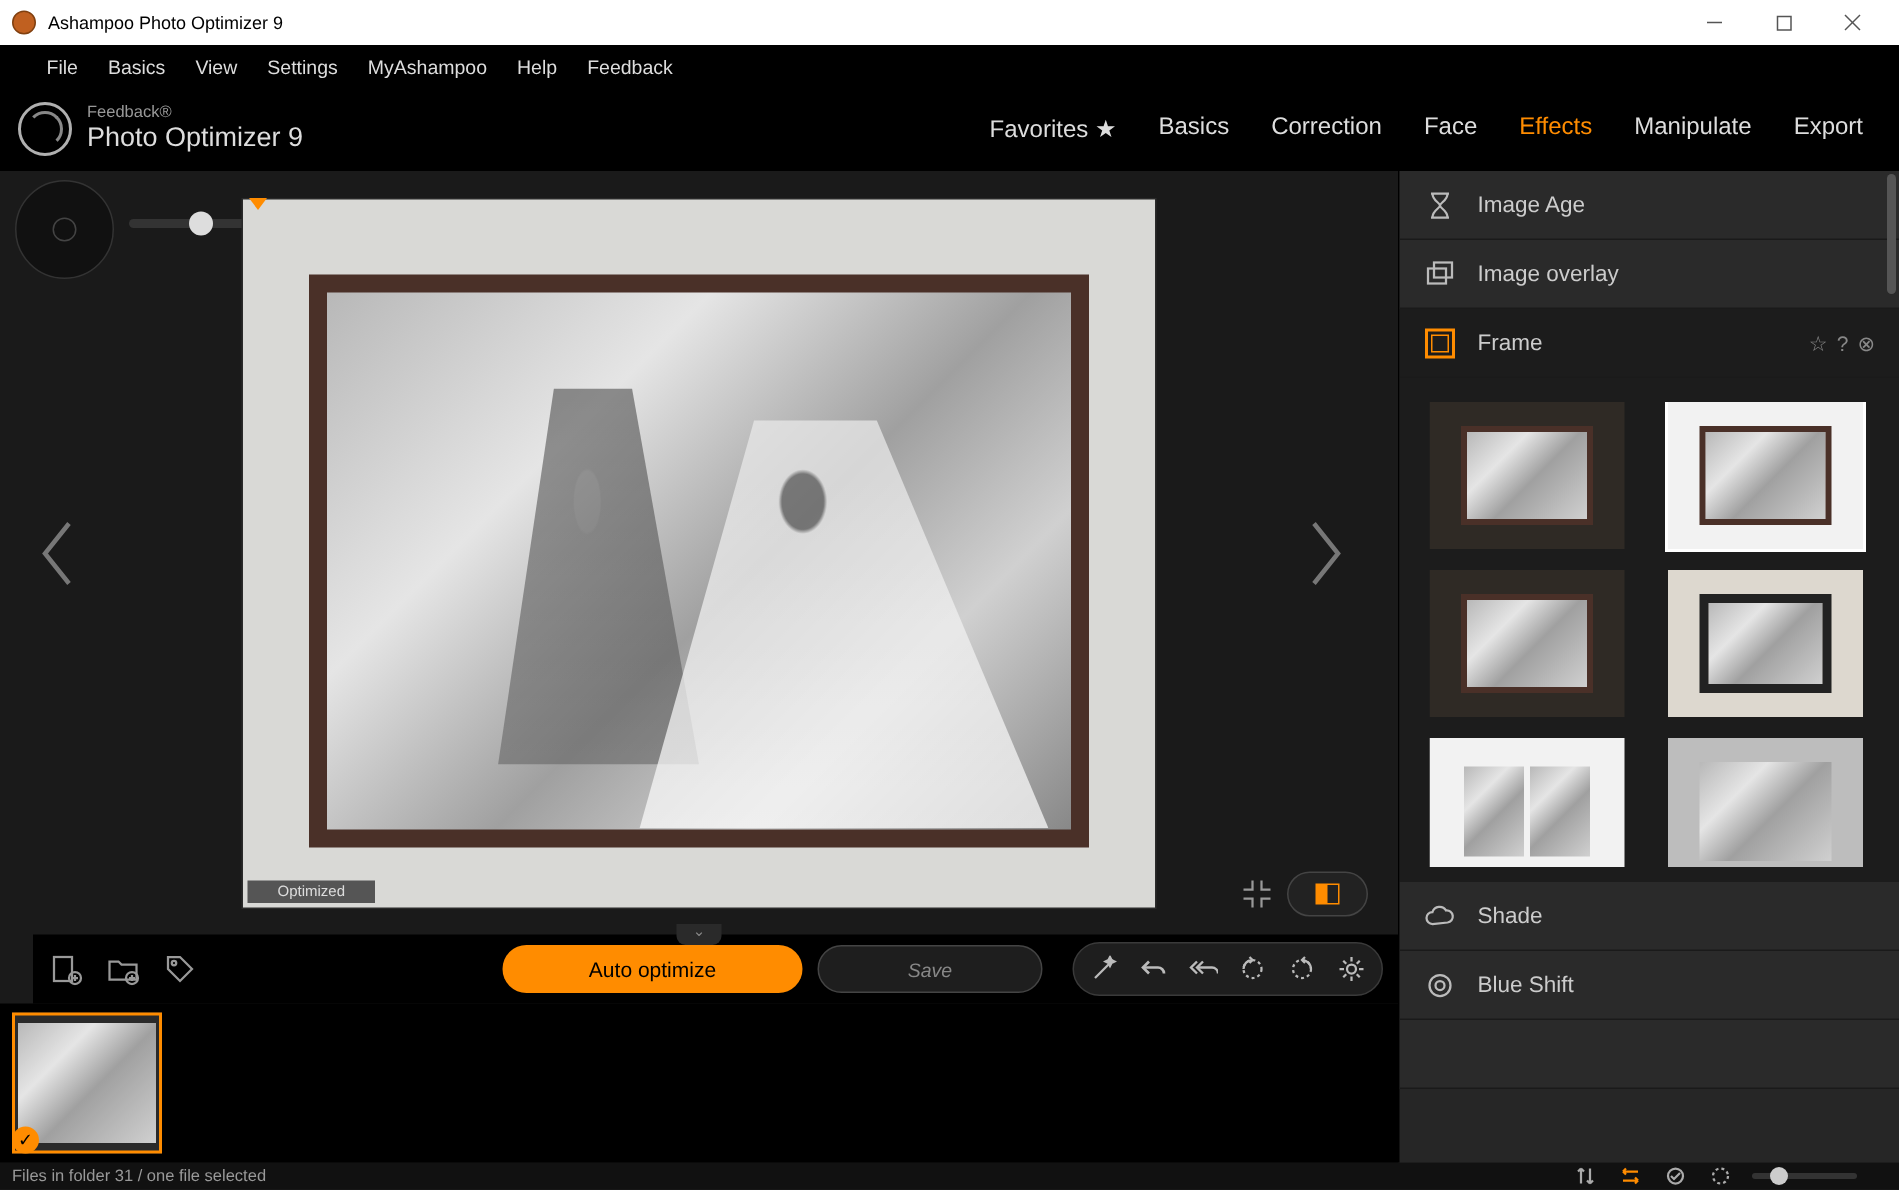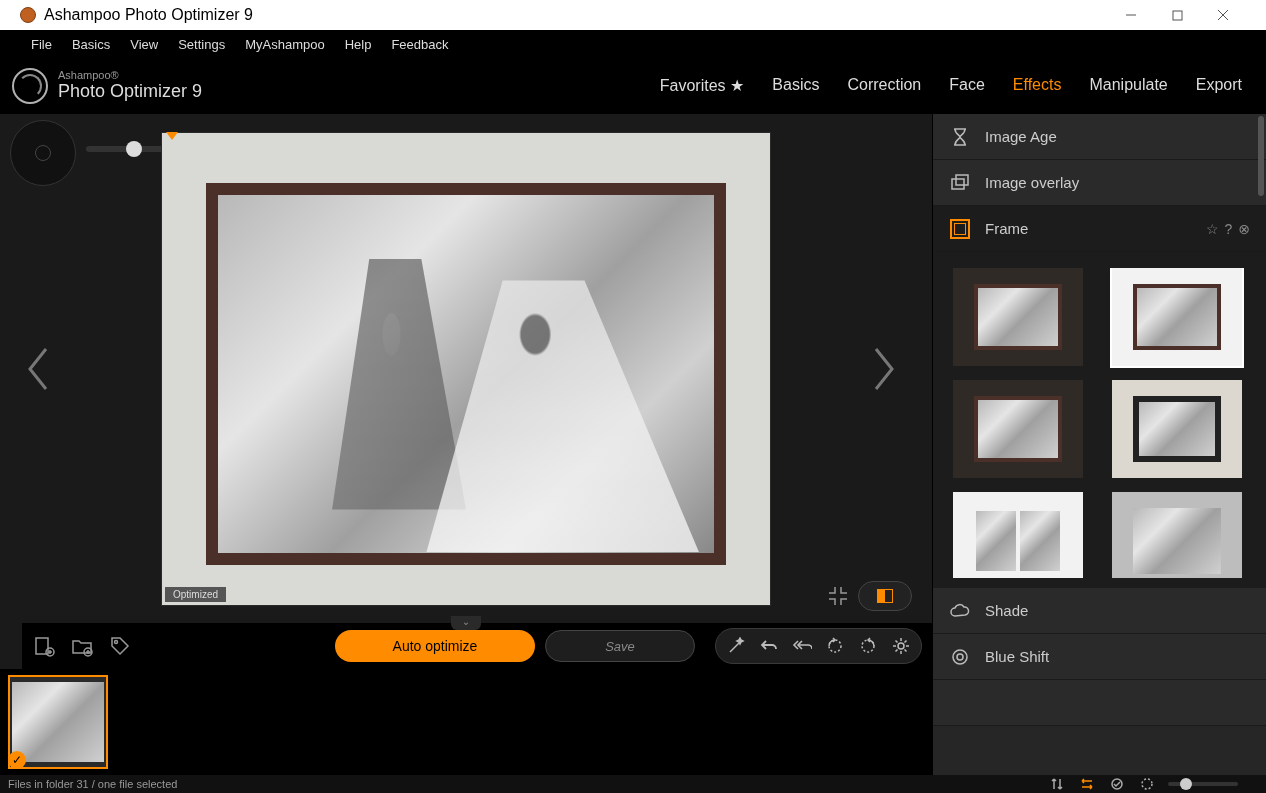--- a/index.html
+++ b/index.html
@@ -10,23 +10,23 @@
   width: 1266px;
   height: 793px;
   overflow: hidden;
   user-select: none;
 }
 .titlebar {
   height: 30px;
   background: #fff;
   display: flex;
   align-items: center;
-  padding: 0 20px;
+  padding: 0 8px;
   color: #000;
-  font-size: 16px;
+  font-size: 12px;
 }
 .titlebar .icon { width:16px; height:16px; margin-right:8px; background:#c06020; border-radius:50%; border:1px solid #804010;}
 .titlebar .title-text { flex:1; }
 .win-controls { display:flex; gap:0; }
 .win-btn { width:46px; height:30px; display:flex; align-items:center; justify-content:center; color:#555; font-size:14px;}
 .menubar {
   height: 28px;
   background: #000;
   display: flex;
   align-items: center;
@@ -108,21 +108,21 @@
 }
 .photo::after {
   content:""; position:absolute; left:42%; top:24%; width:55%; height:76%;
   background:radial-gradient(ellipse at 40% 20%, #666 0%, #666 6%, transparent 7%),
              linear-gradient(#e8e8e8 10%, #fafafa 100%);
   clip-path: polygon(28% 0%, 58% 0%, 100% 100%, 0% 100%);
   opacity:0.75;
 }
 .opt-badge {
   position:absolute; left:3px; bottom:3px;
-  background:#555; color:#ddd; font-size:10px; padding:2px 8px;
+  background:#555; color:#ddd; font-size:10px; padding:2px 20px;
 }
 .nav-arrow {
   position:absolute; top:50%; transform:translateY(-50%);
   width:40px; height:60px; display:flex; align-items:center; justify-content:center;
   font-size:44px; color:#777; font-weight:200;
 }
 .nav-left { left:18px; }
 .nav-right { right:28px; }
 .compare-ctrl {
   position:absolute; right:20px; bottom:12px; display:flex; gap:6px; align-items:center;
@@ -270,21 +270,21 @@
   <div class="mitem">View</div>
   <div class="mitem">Settings</div>
   <div class="mitem">MyAshampoo</div>
   <div class="mitem">Help</div>
   <div class="mitem">Feedback</div>
 </div>
 
 <div class="header-row">
   <div class="brand-logo"></div>
   <div class="brand-text">
-    <div class="line1">Ashampoo®</div>
+    <div class="line1">Feedback®</div>
     <div class="line2">Photo Optimizer 9</div>
   </div>
   <div class="top-nav">
     <div class="navitem">Favorites ★</div>
     <div class="navitem">Basics</div>
     <div class="navitem">Correction</div>
     <div class="navitem">Face</div>
     <div class="navitem active">Effects</div>
     <div class="navitem">Manipulate</div>
     <div class="navitem">Export</div>

